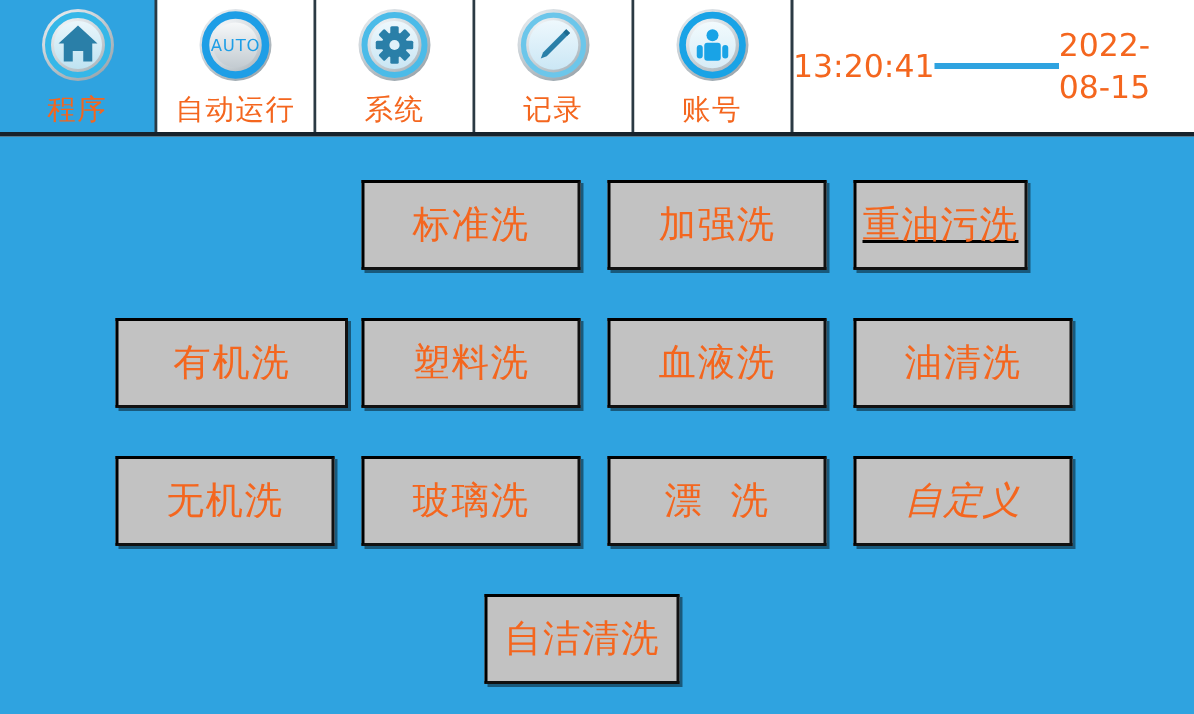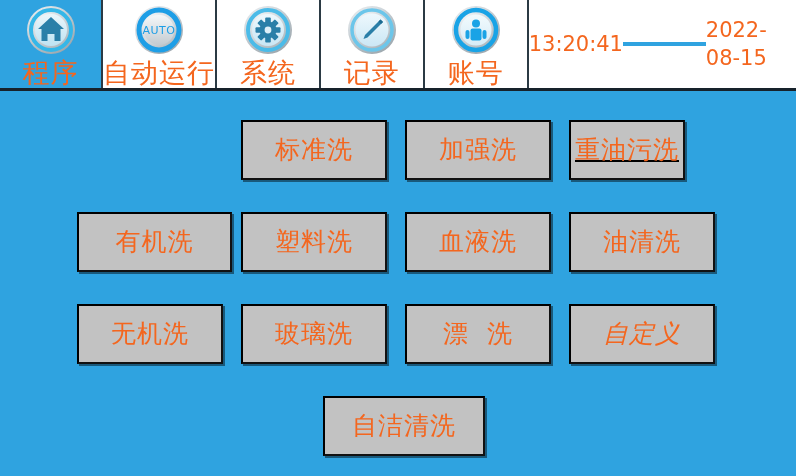--- a/index.html
+++ b/index.html
@@ -49,21 +49,21 @@
     cursor: pointer;
   }
   .tab.active {
     background: #2fa3e0;
   }
   .tab:first-child {
     width: 132px;
   }
 
   .tab-label {
-    font-size: 27px;
+    font-size: 19px;
     color: #f4661e;
     line-height: 30px;
     margin-top: 2px;
     letter-spacing: 1px;
     white-space: nowrap;
   }
   .tab-icon {
     width: 52px;
     height: 52px;
     display: block;
@@ -302,18 +302,18 @@
     <div class="prog-btn" style="left: 241px; top: 213px; width: 146px; height: 60px;">
       <span class="lbl">玻璃洗</span>
     </div>
     <div class="prog-btn" style="left: 405px; top: 213px; width: 146px; height: 60px;">
       <span class="lbl">漂  洗</span>
     </div>
     <div class="prog-btn" style="left: 569px; top: 213px; width: 146px; height: 60px; font-style: italic;">
       <span class="lbl">自定义</span>
     </div>
 
-    <div class="prog-btn" style="left: 323px; top: 305px; width: 162px; height: 60px;">
+    <div class="prog-btn" style="left: 323px; top: 305px; width: 130px; height: 60px;">
       <span class="lbl">自洁清洗</span>
     </div>
   </div>
 
 </div>
 
 </body></html>

